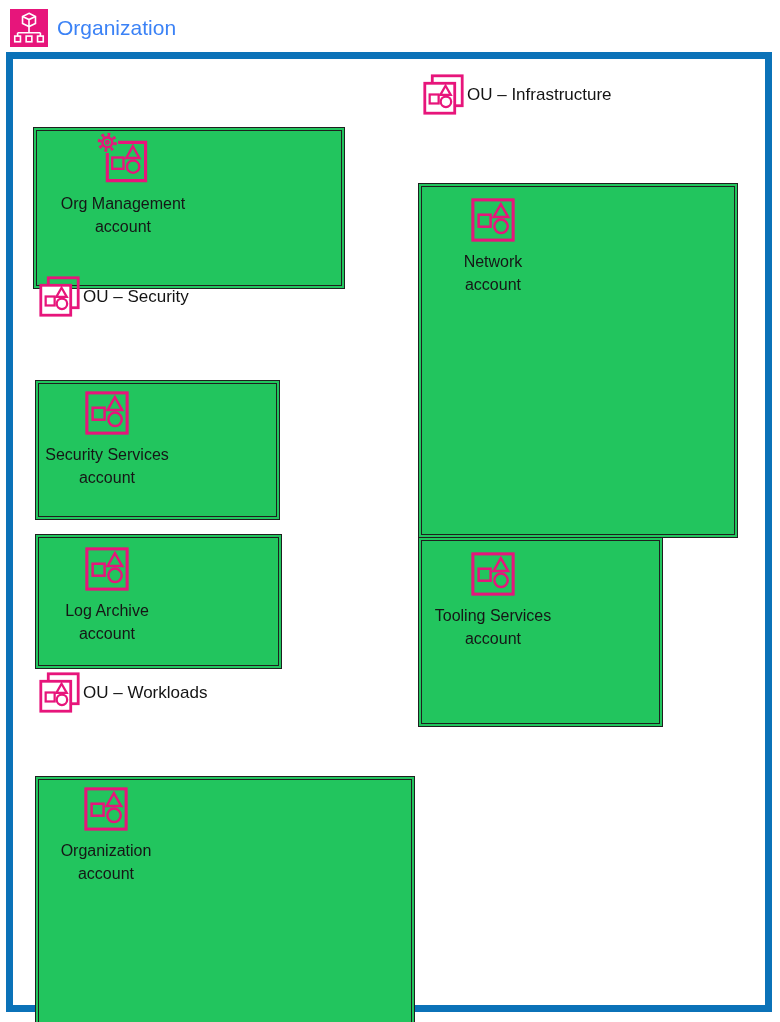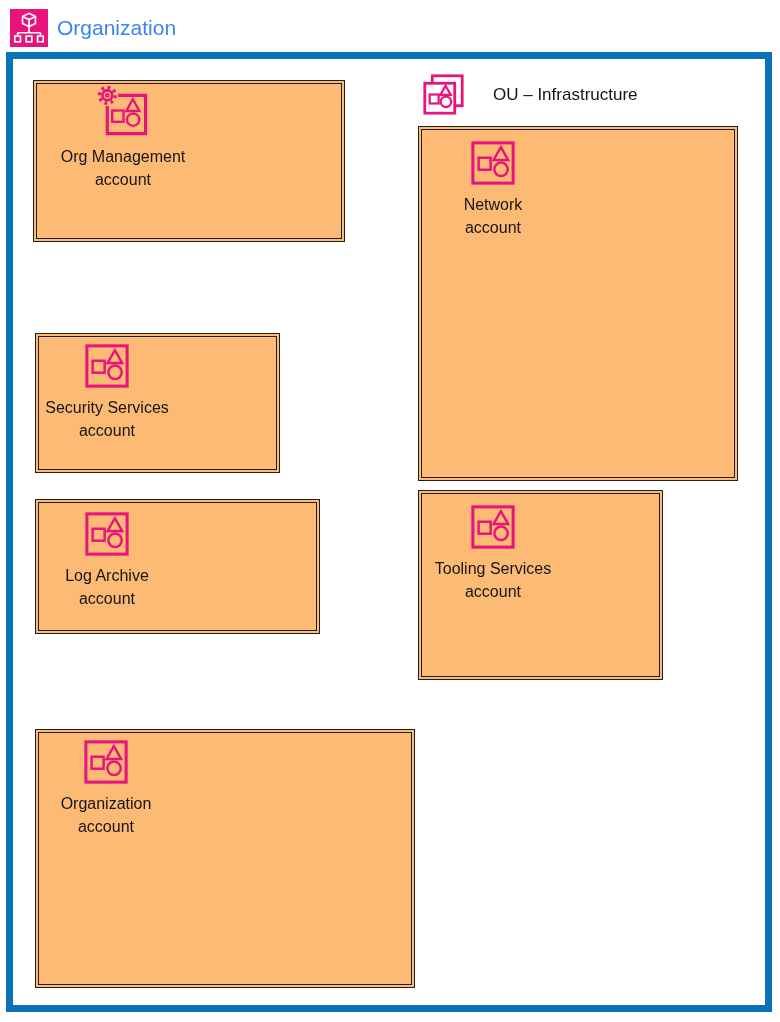--- a/index.html
+++ b/index.html
@@ -13,29 +13,29 @@
     position:relative;width:780px;height:1022px;background:#fff;overflow:hidden;
     font-family:"Liberation Sans",sans-serif;color:var(--ink);
   }
   
   .org-badge{position:absolute;left:10px;top:9px;width:38px;height:38px;background:var(--pink);}
   .org-badge svg{position:absolute;inset:0;width:100%;height:100%;}
   .page-title{position:absolute;left:57px;top:9px;height:38px;line-height:38px;font-size:21px;color:#3b82f6;}
   
   .org-frame{position:absolute;left:6px;top:52px;width:766px;height:960px;border:7px solid var(--blue);background:transparent;}
   
-  .dbox{position:absolute;background:#fdba74;border:1.4px solid #1f1f1f;}
+  .dbox{position:absolute;background:#22c55e;border:1.4px solid #1f1f1f;margin-top:47px;}
   .dbox::before{content:"";position:absolute;inset:2px;border:1.4px solid #1f1f1f;pointer-events:none;}
   
   .acct{position:absolute;width:190px;display:flex;flex-direction:column;align-items:center;}
   .acct-label{margin-top:7px;font-size:16px;line-height:23px;text-align:center;color:#161616;}
   .icon-acct{width:46px;height:46px;color:var(--pink);}
   .icon-mgmt{width:53px;height:53px;color:var(--pink);}
   
-  .ou-row{position:absolute;display:flex;align-items:center;gap:28px;}
+  .ou-row{position:absolute;display:flex;align-items:center;gap:2px;}
   .icon-ou{width:43px;height:43px;color:var(--pink);}
   .ou-text{font-size:17px;color:#141414;white-space:nowrap;}
   svg .st{fill:none;stroke:currentColor;}
   .defs-hidden{position:absolute;width:0;height:0;overflow:hidden;}
 </style>
 </head>
 <body>
 
 <svg class="defs-hidden" aria-hidden="true">
   <defs>
@@ -88,53 +88,59 @@
       <svg class="icon-mgmt">
           <use href="#sym-management"></use>
         </svg>
       <div class="acct-label">
         <div>Org Management</div>
         <div>account</div>
       </div>
     </div>
   </div>
 
+  <div class="ou-row" style="left:38px;top:275px">
+    <svg class="icon-ou">
+        <use href="#sym-ou"></use>
+      </svg>
+    <span class="ou-text">OU – Security</span>
+  </div>
 
   <div class="dbox" style="left:35px;top:333px;width:245px;height:140px">
     <div class="acct" style="left:-24px;top:9px">
       <svg class="icon-acct">
           <use href="#sym-account"></use>
         </svg>
       <div class="acct-label">
         <div>Security Services</div>
         <div>account</div>
       </div>
     </div>
   </div>
 
-  <div class="dbox" style="left:35px;top:499px;width:285px;height:135px">
+  <div class="dbox" style="left:35px;top:487px;width:247px;height:135px">
     <div class="acct" style="left:-24px;top:11px">
       <svg class="icon-acct">
           <use href="#sym-account"></use>
         </svg>
       <div class="acct-label">
         <div>Log Archive</div>
         <div>account</div>
       </div>
     </div>
   </div>
 
   <div class="ou-row" style="left:422px;top:73px">
     <svg class="icon-ou">
         <use href="#sym-ou"></use>
       </svg>
     <span class="ou-text">OU – Infrastructure</span>
   </div>
 
-  <div class="dbox" style="left:418px;top:126px;width:320px;height:355px">
+  <div class="dbox" style="left:418px;top:136px;width:320px;height:355px">
     <div class="acct" style="left:-21px;top:13px">
       <svg class="icon-acct">
           <use href="#sym-account"></use>
         </svg>
       <div class="acct-label">
         <div>Network</div>
         <div>account</div>
       </div>
     </div>
   </div>
@@ -144,20 +150,26 @@
       <svg class="icon-acct">
           <use href="#sym-account"></use>
         </svg>
       <div class="acct-label">
         <div>Tooling Services</div>
         <div>account</div>
       </div>
     </div>
   </div>
 
+  <div class="ou-row" style="left:38px;top:671px">
+    <svg class="icon-ou">
+        <use href="#sym-ou"></use>
+      </svg>
+    <span class="ou-text">OU – Workloads</span>
+  </div>
 
   <div class="dbox" style="left:35px;top:729px;width:380px;height:259px">
     <div class="acct" style="left:-25px;top:9px">
       <svg class="icon-acct">
           <use href="#sym-account"></use>
         </svg>
       <div class="acct-label">
         <div>Organization</div>
         <div>account</div>
       </div>

